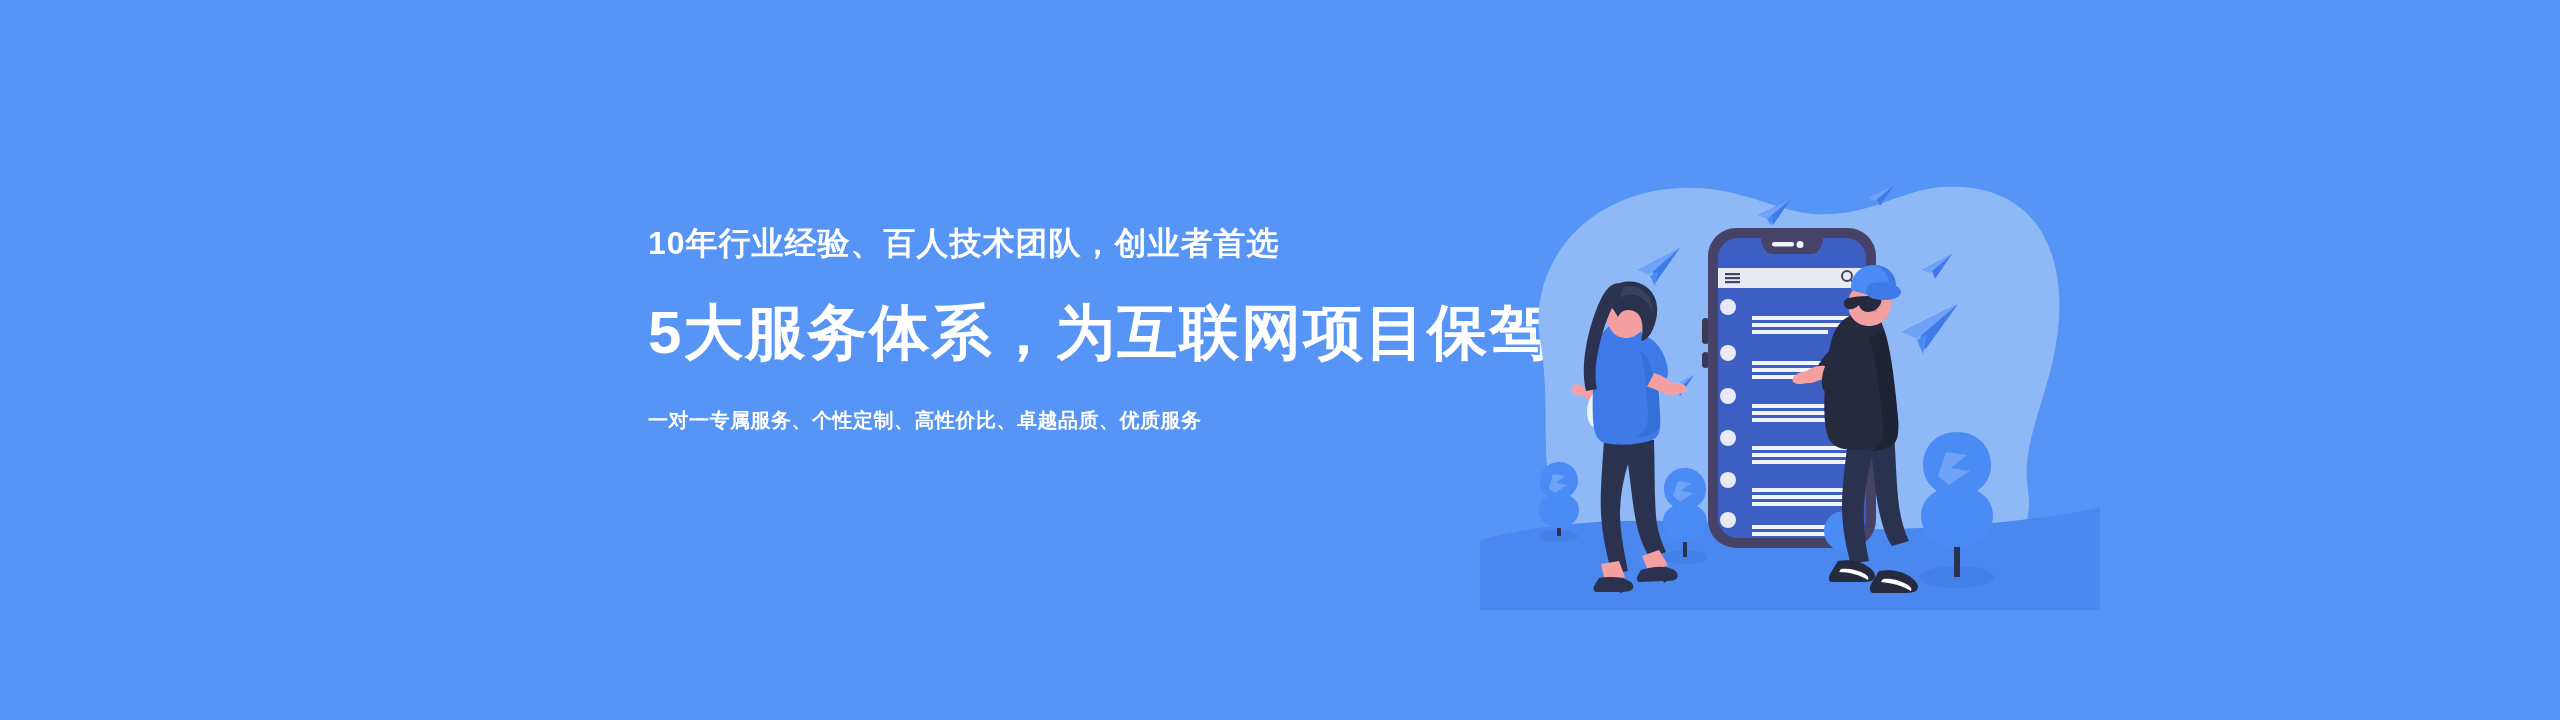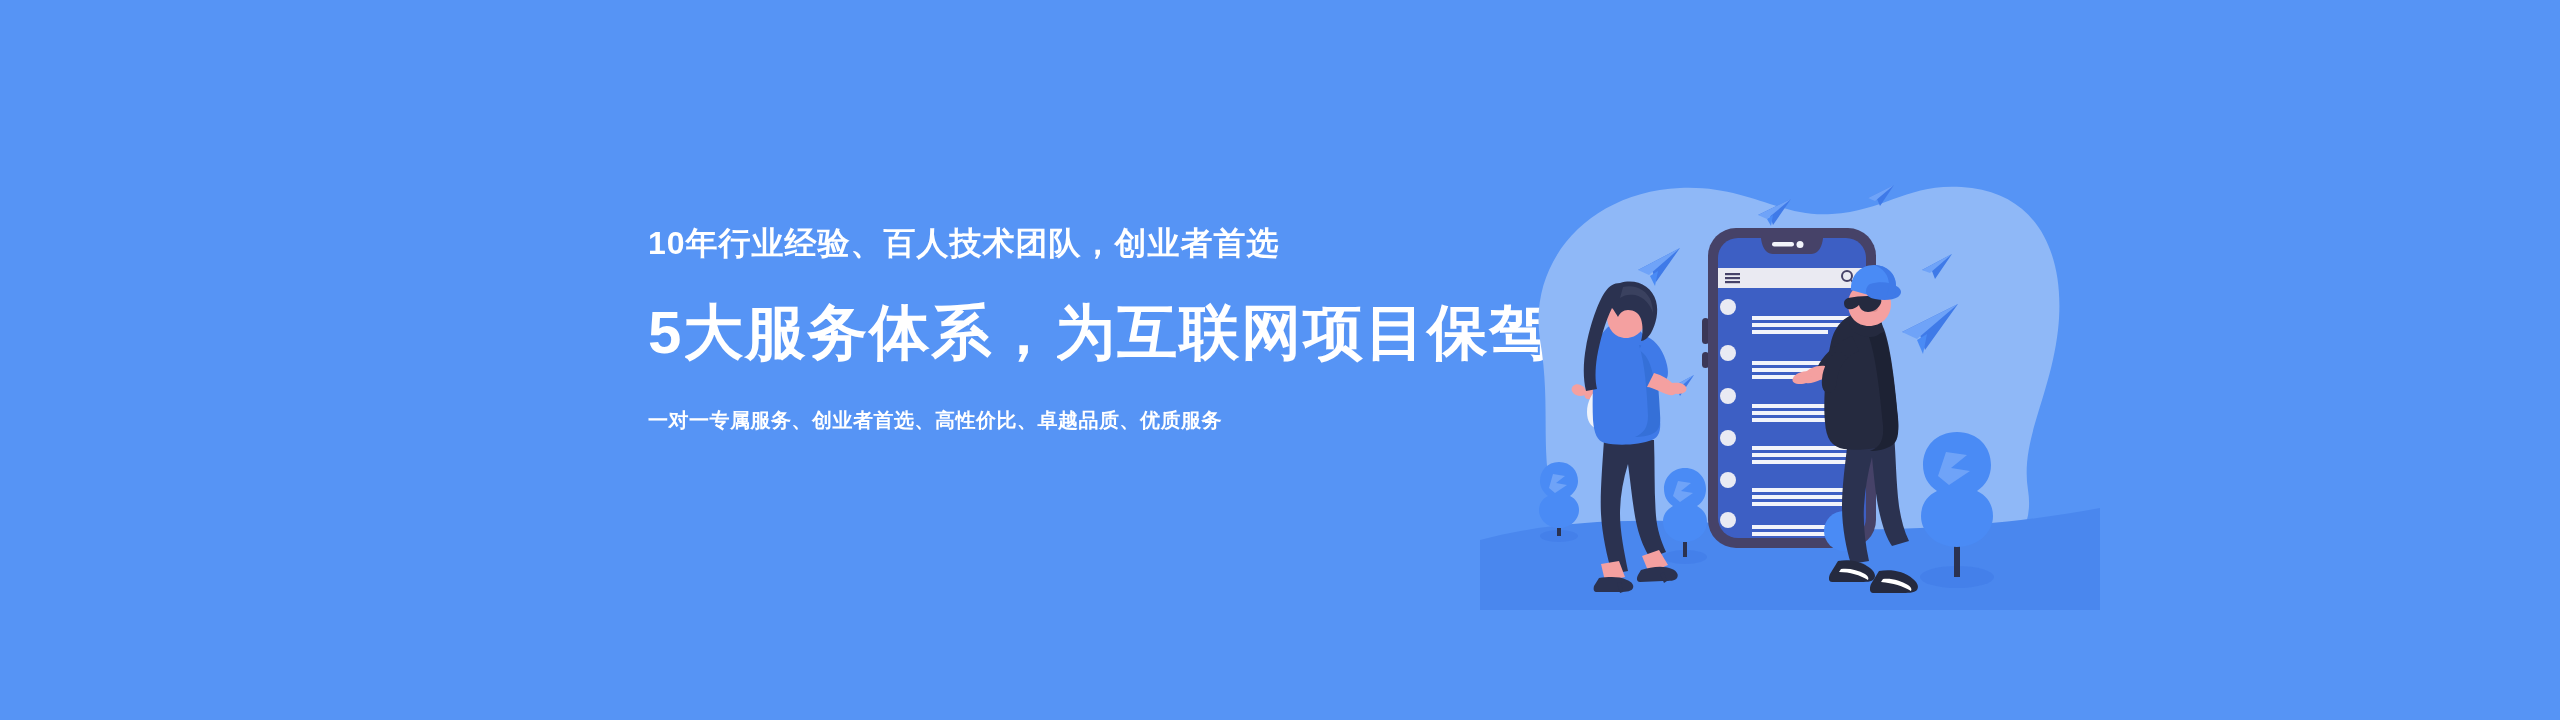--- a/index.html
+++ b/index.html
@@ -80,21 +80,21 @@
   }
 </style>
 </head>
 <body>
 
 <div id="banner">
 
   <div id="text-block">
     <div id="eyebrow">10年行业经验、百人技术团队，创业者首选</div>
     <div id="headline">5大服务体系，为互联网项目保驾护航</div>
-    <div id="subline">一对一专属服务、创业者首选、高性价比、卓越品质、优质服务</div>
+    <div id="subline">一对一专属服务、个性定制、高性价比、卓越品质、优质服务</div>
   </div>
 
   <div id="illustration">
     <svg viewBox="0 0 620 470" xmlns="http://www.w3.org/2000/svg">
 
       <path fill="#8fb8f7" d="M 60 200
                C 48 120, 110 52, 200 48
                C 268 45, 300 78, 352 74
                C 410 70, 430 40, 492 48
                C 560 57, 586 118, 578 190

